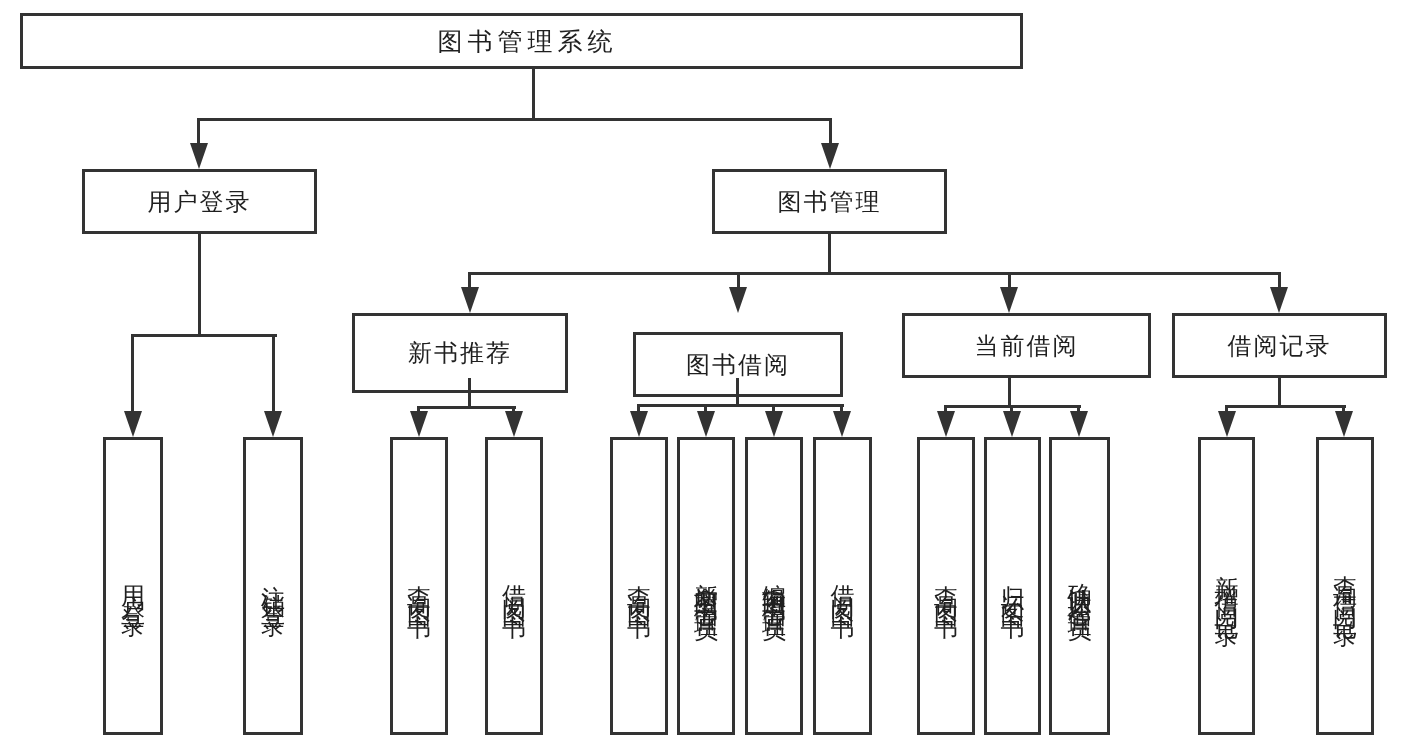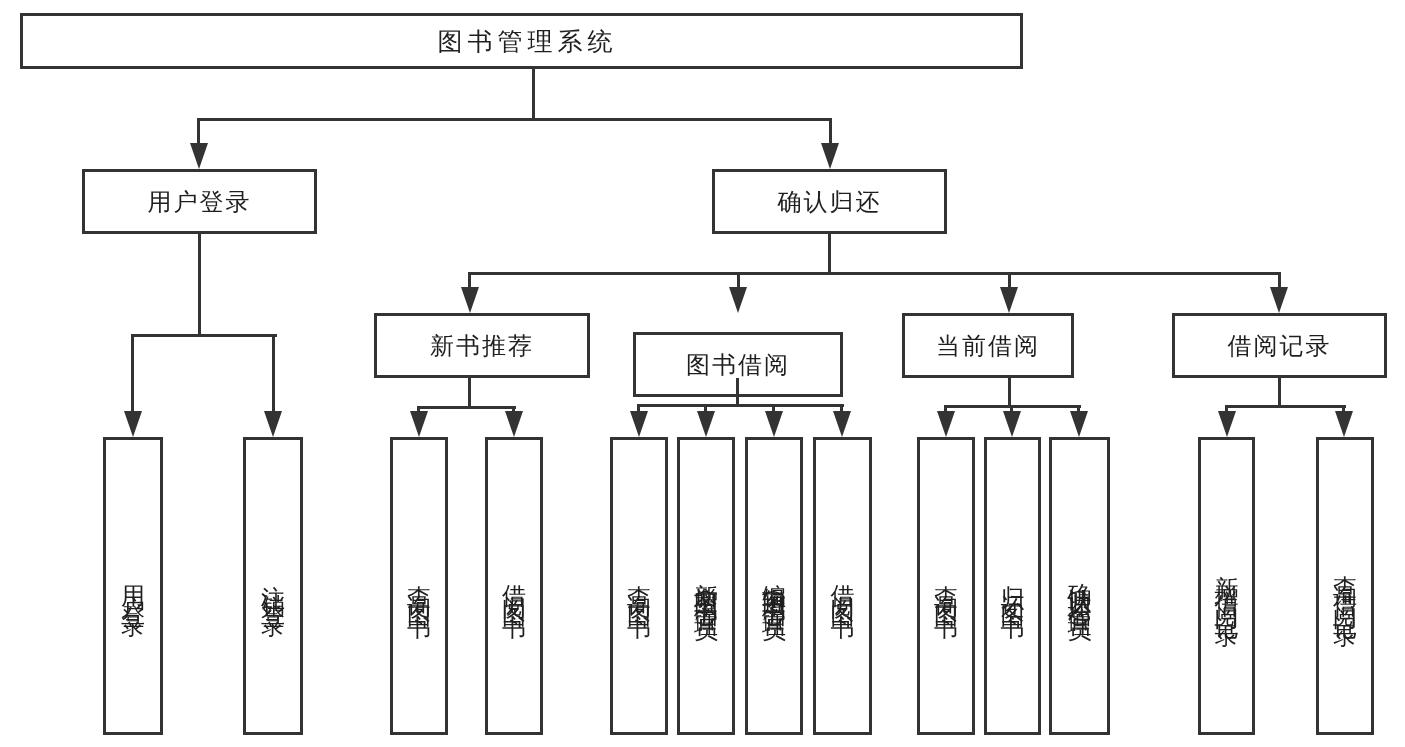--- a/index.html
+++ b/index.html
@@ -63,27 +63,27 @@
 </style>
 </head>
 <body>
 
 <div class="canvas">
 
   <div class="node root" style="left:20px; top:13px; width:1003px; height:56px;">图书管理系统</div>
 
   <div class="node" style="left:82px; top:169px; width:235px; height:65px;">用户登录</div>
 
-  <div class="node" style="left:712px; top:169px; width:235px; height:65px;">确认归还</div>
+  <div class="node" style="left:712px; top:169px; width:235px; height:65px;">图书管理</div>
 
-  <div class="node" style="left:374px; top:313px; width:216px; height:65px;">新书推荐</div>
+  <div class="node" style="left:352px; top:313px; width:216px; height:80px;">新书推荐</div>
 
   <div class="node" style="left:633px; top:313px; width:210px; height:65px;margin-top:19px;">图书借阅</div>
 
-  <div class="node" style="left:902px; top:313px; width:172px; height:65px;">当前借阅</div>
+  <div class="node" style="left:902px; top:313px; width:249px; height:65px;">当前借阅</div>
 
   <div class="node" style="left:1172px; top:313px; width:215px; height:65px;">借阅记录</div>
 
   <div class="node vnode" style="left:103px; width:60px;">用户登录</div>
   <div class="node vnode" style="left:243px; width:60px;">注销登录</div>
 
   <div class="node vnode" style="left:390px; width:58px;">查询图书</div>
   <div class="node vnode" style="left:485px; width:58px;">借阅图书</div>
 
   <div class="node vnode" style="left:610px; width:58px;">查询图书</div>

